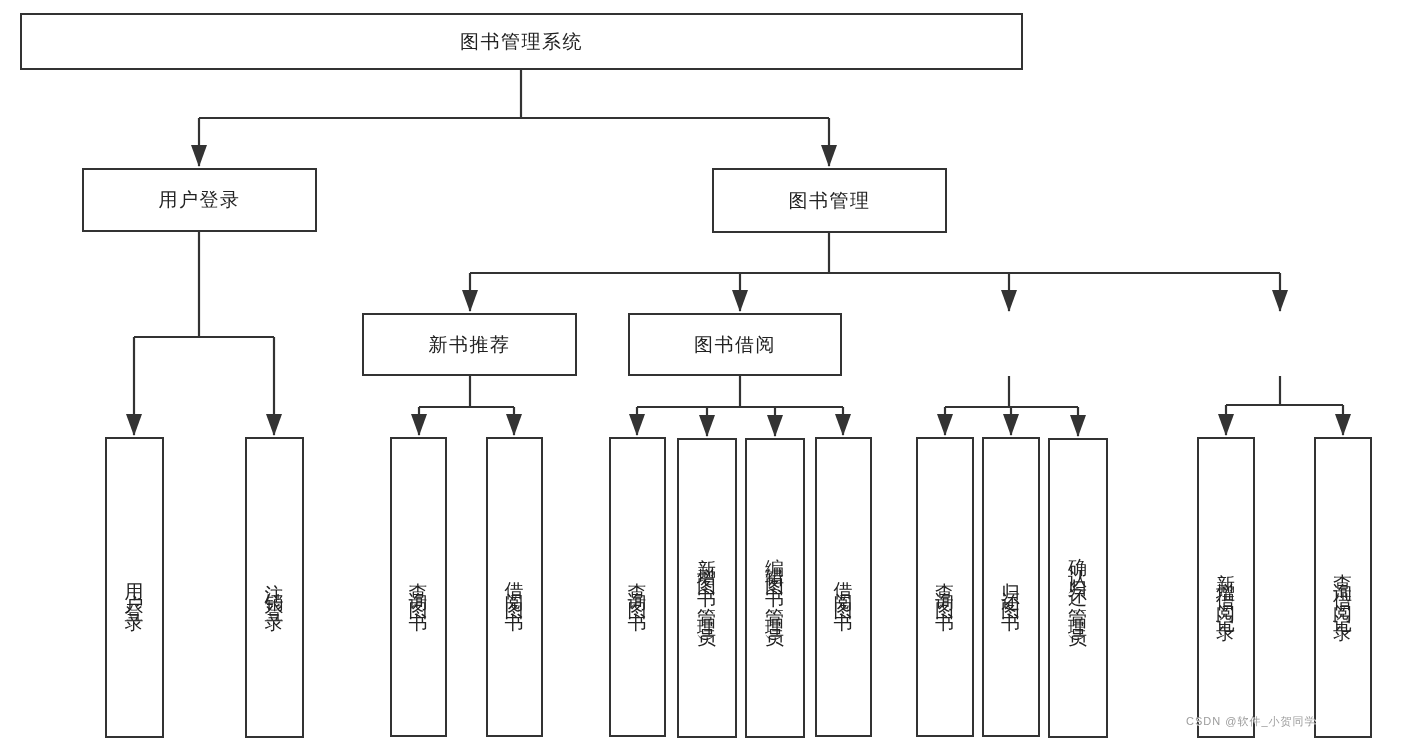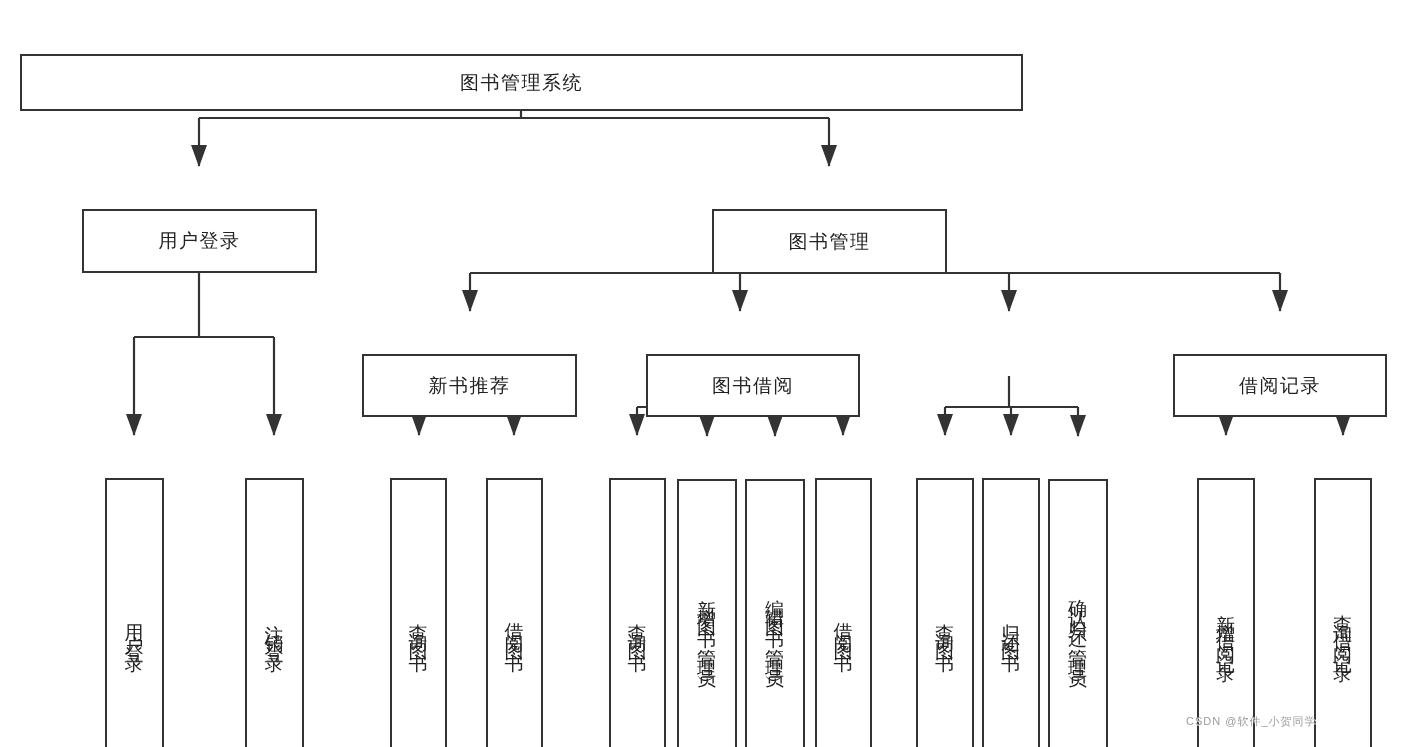--- a/index.html
+++ b/index.html
@@ -23,21 +23,20 @@
   }
   .node {
     position: absolute;
     box-sizing: border-box;
     background: #ffffff;
     border: 2px solid #333333;
     display: flex;
     align-items: center;
     justify-content: center;
     color: #222222;
-    margin-top: 41px;
   }
   .node.h .lbl {
     font-size: 19px;
     letter-spacing: 1.5px;
     white-space: nowrap;
   }
   .node.v .lbl {
     writing-mode: vertical-rl;
     text-orientation: mixed;
     font-size: 19px;
@@ -111,25 +110,22 @@
   <div class="node h" style="left:82px; top:168px; width:235px; height:64px;">
     <span class="lbl">用户登录</span>
   </div>
   <div class="node h" style="left:712px; top:168px; width:235px; height:65px;">
     <span class="lbl">图书管理</span>
   </div>
 
   <div class="node h" style="left:362px; top:313px; width:215px; height:63px;">
     <span class="lbl">新书推荐</span>
   </div>
-  <div class="node h" style="left:646px; top:313px; width:214px; height:63px;justify-content:center;">
+  <div class="node h" style="left:628px; top:313px; width:214px; height:63px;justify-content:center;">
     <span class="lbl">图书借阅</span>
-  </div>
-  <div class="node h" style="left:1173px; top:313px; width:214px; height:63px;">
-    <span class="lbl">借阅记录</span>
   </div>
 
   <div class="node v" style="left:105px; top:437px; width:59px; height:301px;">
     <span class="lbl">用户登录</span>
   </div>
   <div class="node v" style="left:245px; top:437px; width:59px; height:301px;">
     <span class="lbl">注销登录</span>
   </div>
 
   <div class="node v" style="left:390px; top:437px; width:57px; height:300px;">

